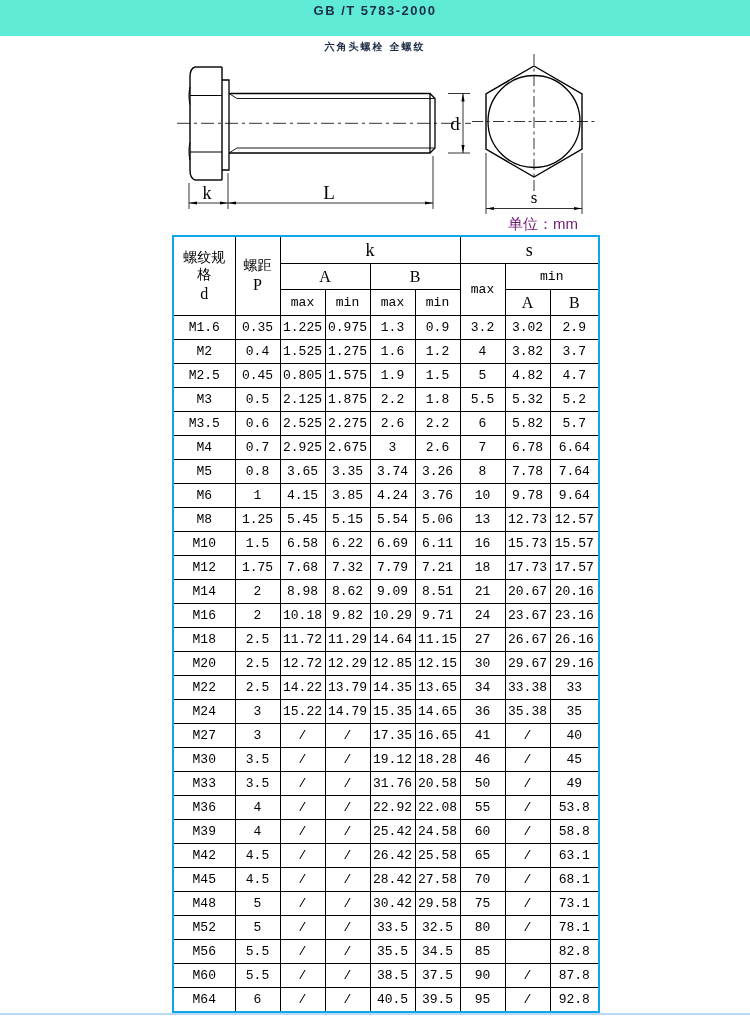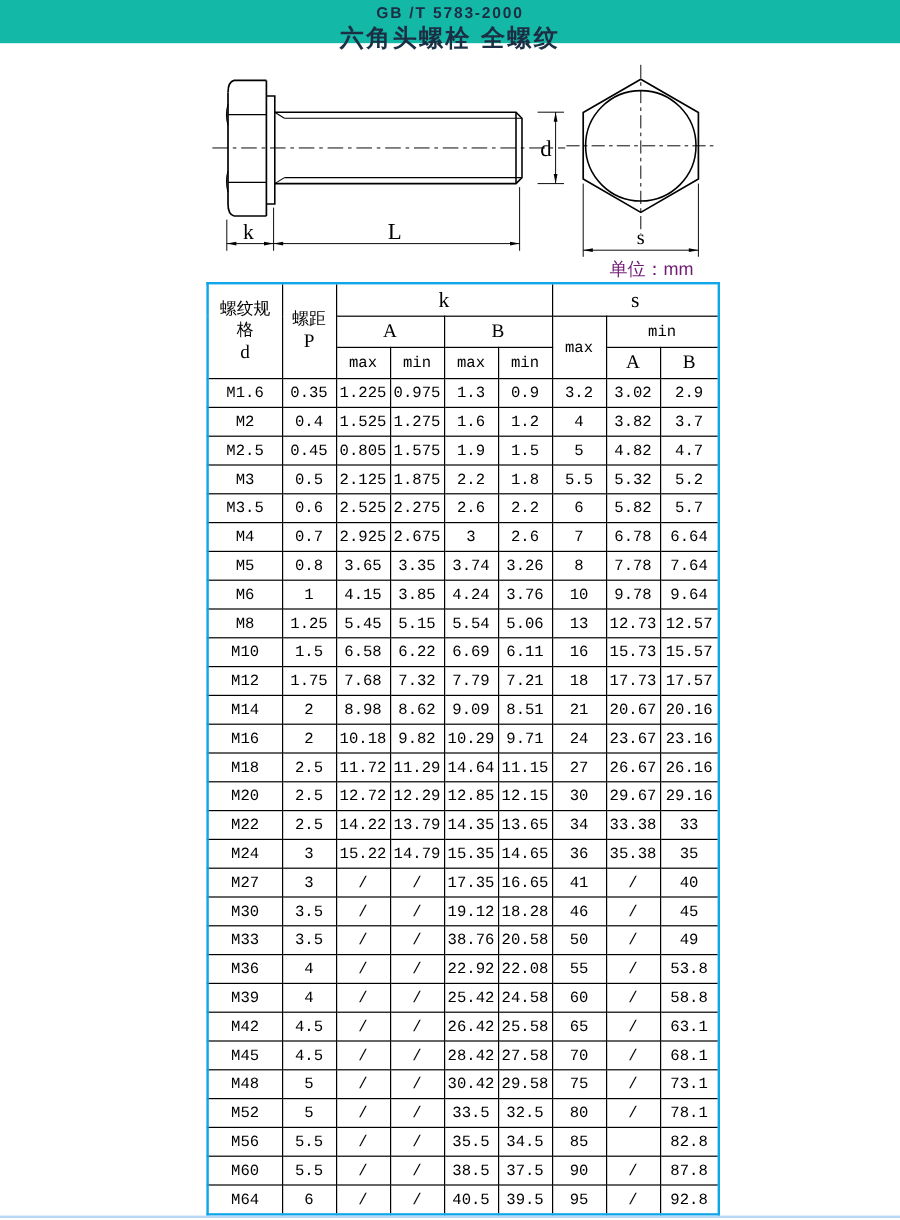--- a/index.html
+++ b/index.html
@@ -10,21 +10,21 @@
   
   .title-band{
     position:absolute;left:0;top:0;width:750px;height:36px;
     text-align:center;background:#add3f6;
   }
   .band-line1{
     padding-top:3px;font-size:13px;font-weight:bold;letter-spacing:1.5px;
     color:#1c2e44;font-family:"Liberation Sans",sans-serif;
   }
   .band-line2{
-    font-size:20px;font-weight:bold;letter-spacing:2px;color:#1c2e44;
+    font-size:10px;font-weight:bold;letter-spacing:2px;color:#1c2e44;margin-top:22px;
   }
   .bottom-line{
     position:absolute;left:0;top:1013px;width:750px;height:2px;background:#b9d8f6;
   }
   
   .side-view{position:absolute;left:175px;top:52px;}
   .head-view{position:absolute;left:470px;top:50px;}
   .unit-note{
     position:absolute;left:470px;top:215px;width:108px;text-align:right;
     font-size:15px;color:#701a75;font-family:"Liberation Sans",sans-serif;
@@ -49,21 +49,21 @@
   }
   .cn{font-size:14px;font-family:"Liberation Sans",sans-serif;line-height:1.25;}
   .pre{white-space:pre-line;}
   .letter{font-family:"Liberation Serif",serif;font-size:16px;}
   .letter-big{font-family:"Liberation Serif",serif;font-size:18px;}
   .mono{font-family:"Liberation Mono","DejaVu Sans Mono",monospace;font-size:13px;}
 </style>
 </head>
 <body>
 
-<div class="title-band" style="background: #14b8a6; color: rgb(28, 46, 68);">
+<div class="title-band" style="background: #5eead4; color: rgb(28, 46, 68);">
   <div class="band-line1">GB /T 5783-2000</div>
   <div class="band-line2">六角头螺栓 全螺纹</div>
 </div>
 
 <svg class="side-view" width="300" height="165" viewBox="0 0 300 165">
 
   <path d="M2,71.3 L296,71.3" stroke="#000" stroke-width="0.8" fill="none" stroke-dasharray="13 4 3 4"></path>
 
   <g stroke="#000" stroke-width="1.4" fill="none">
     <path d="M20,15 L47,15"></path>
@@ -392,21 +392,21 @@
         <td>18.28</td>
         <td>46</td>
         <td>/</td>
         <td>45</td>
       </tr>
       <tr>
         <td>M33</td>
         <td>3.5</td>
         <td>/</td>
         <td>/</td>
-        <td>38.76</td>
+        <td>31.76</td>
         <td>20.58</td>
         <td>50</td>
         <td>/</td>
         <td>49</td>
       </tr>
       <tr>
         <td>M36</td>
         <td>4</td>
         <td>/</td>
         <td>/</td>

